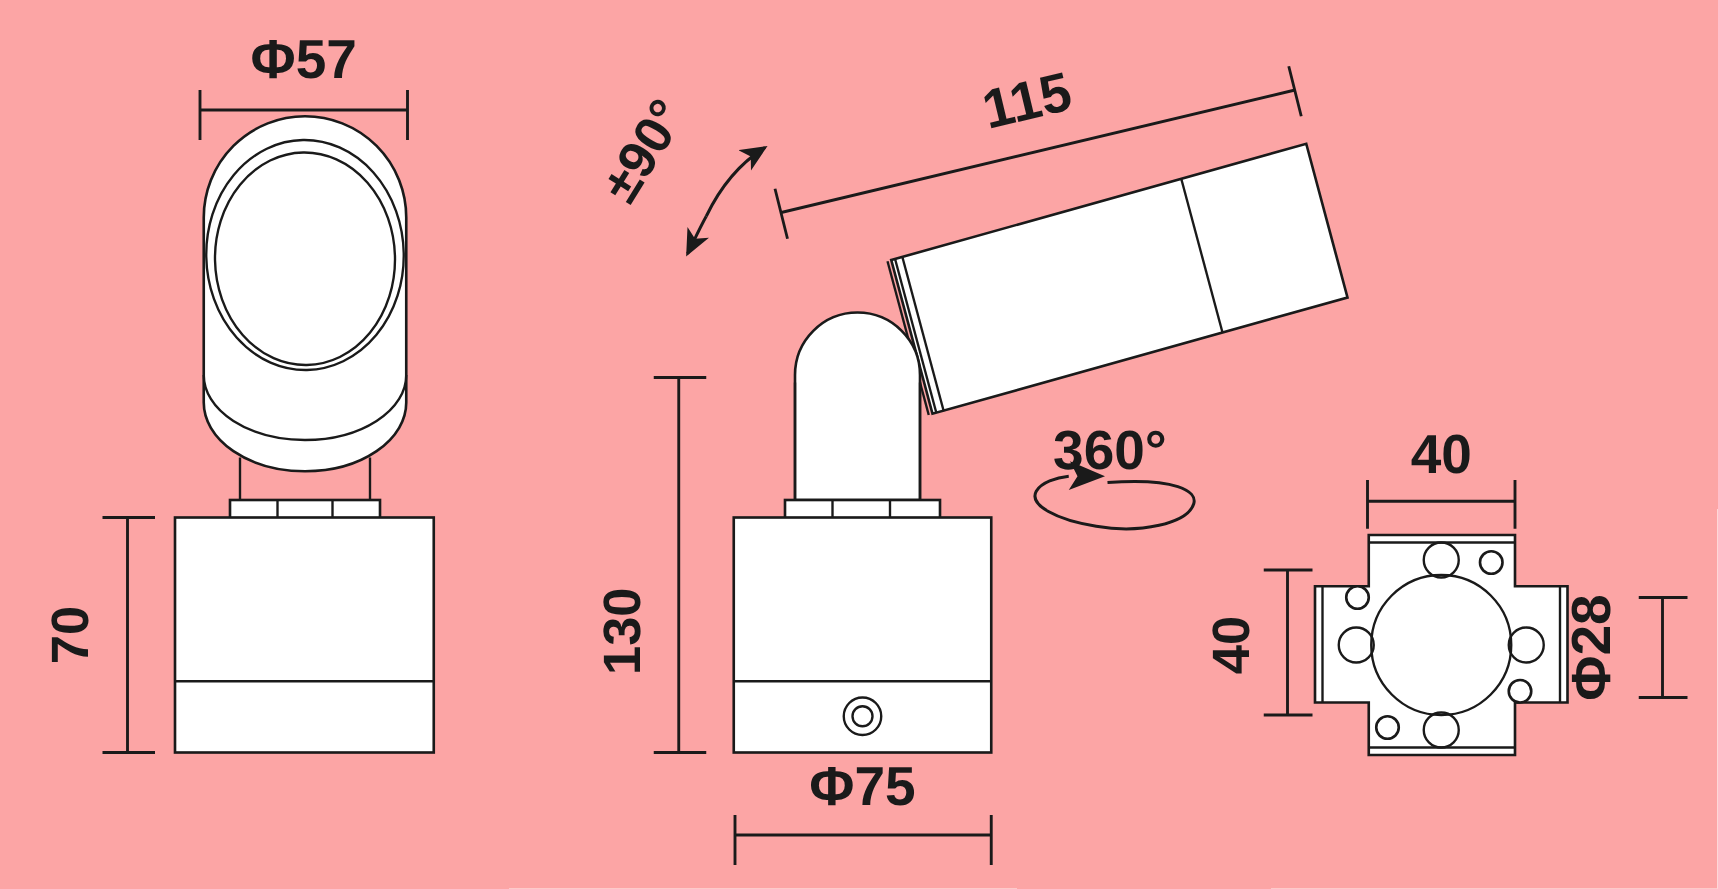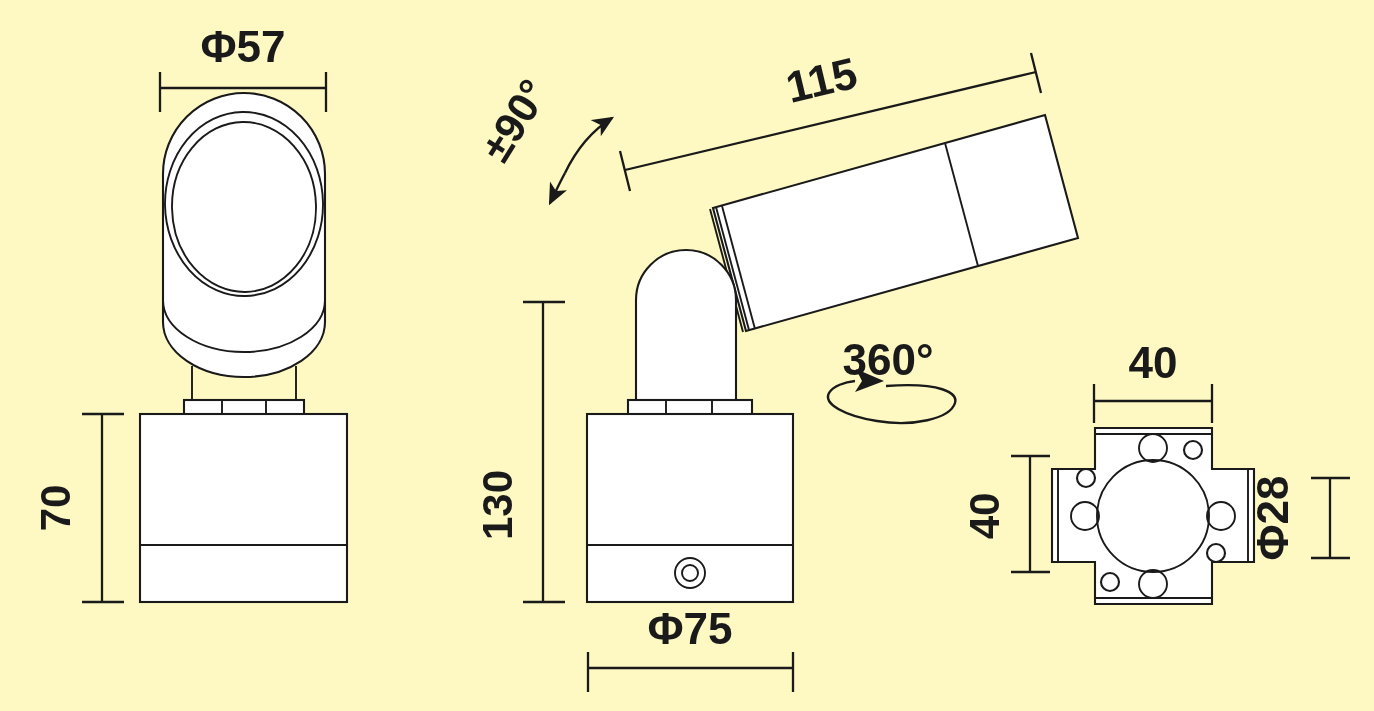--- a/index.html
+++ b/index.html
@@ -8,21 +8,21 @@
     padding: 0;
     background: #ffffff;
   }
   body {
     font-family: "Liberation Sans", sans-serif;
   }
   #drawing-root {
     position: relative;
     width: 1374px;
     height: 711px;
-    background: #fef9c3;
+    background: #fca5a5;
     overflow: hidden;
   }
   svg#drawing-svg {
     display: block;
     width: 1374px;
     height: 711px;
   }
   .part {
     stroke: #1a1a1a;
     fill: #ffffff;

